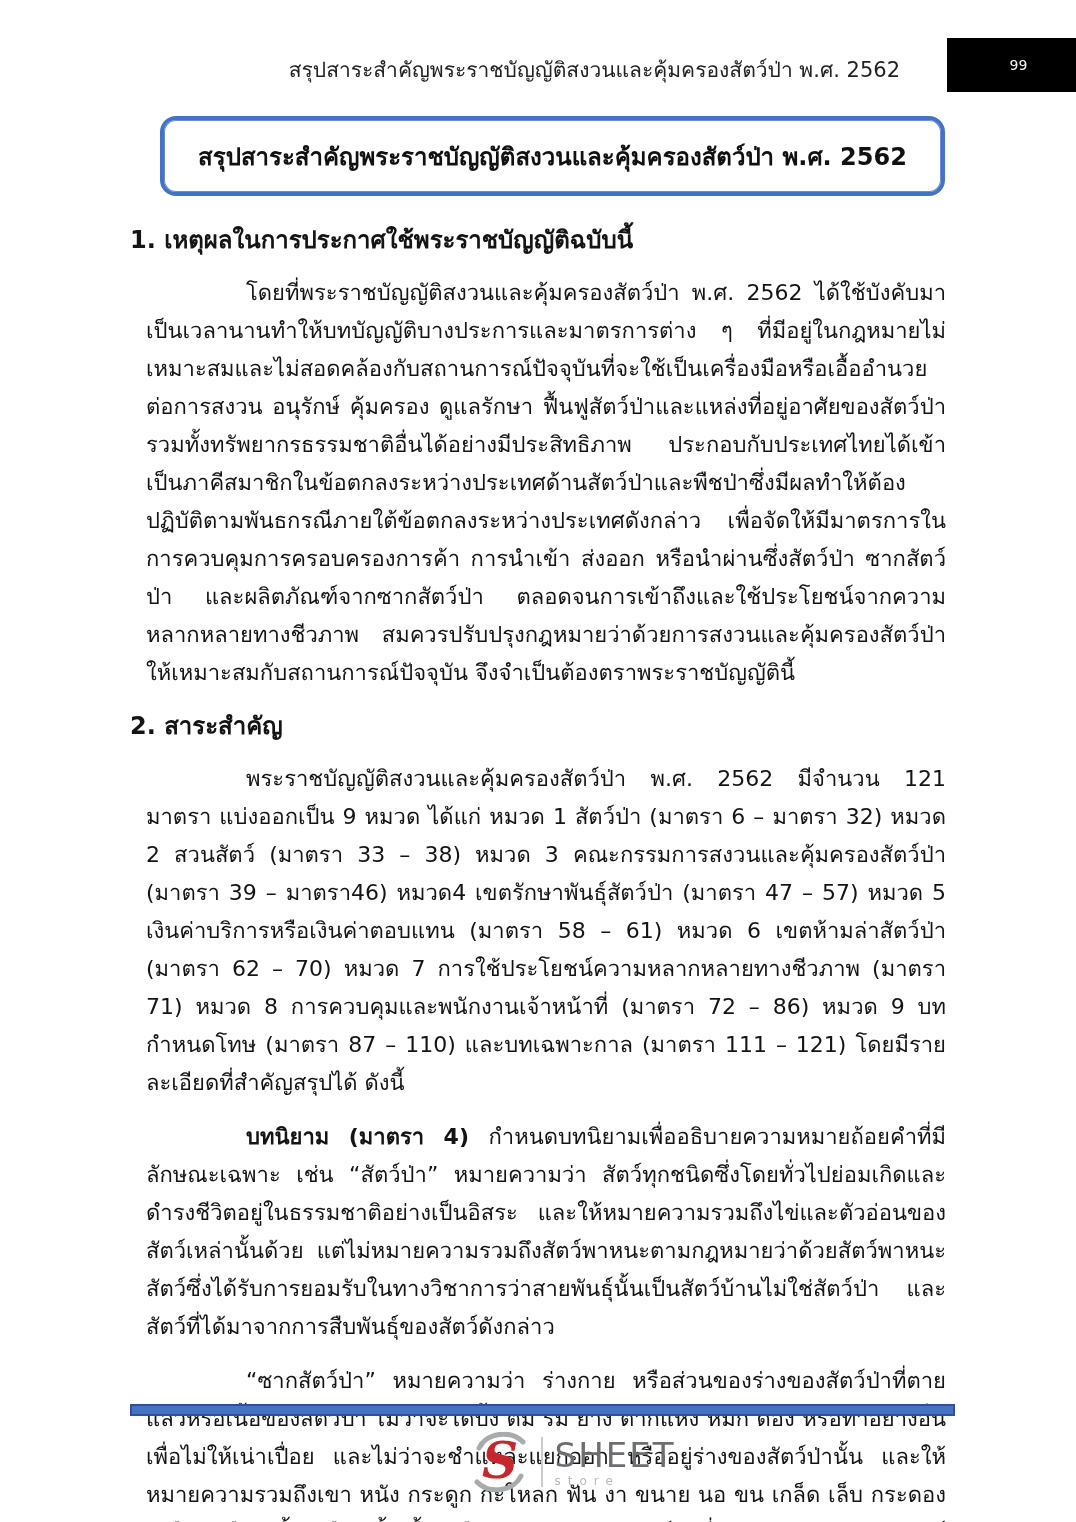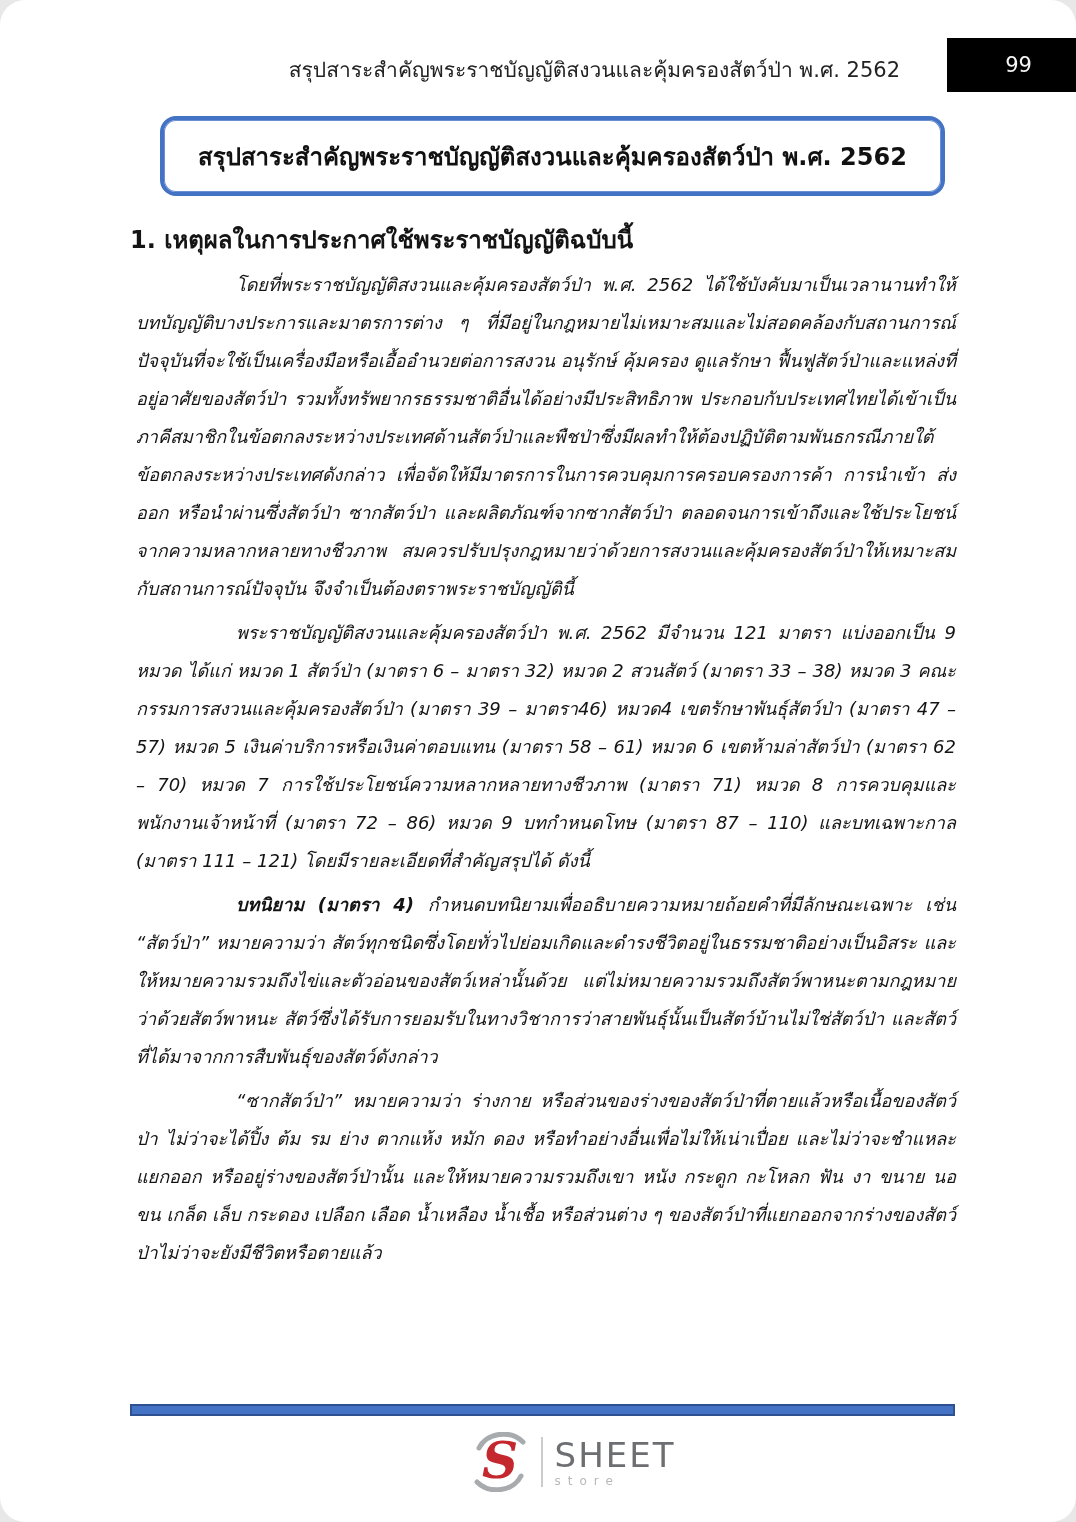--- a/index.html
+++ b/index.html
@@ -5,39 +5,38 @@
   * { box-sizing: border-box; }
   html, body { margin: 0; padding: 0; background: #e8e8e8; }
   .page {
     width: 1076px; height: 1522px;
     margin: 0 auto;
     background: #ffffff;
     position: relative;
     font-family: "DejaVu Sans", sans-serif;
     color: #141414;
     overflow: hidden;
-    border-radius: 25px;
   }
   
   .header { display: flex; align-items: flex-start; padding-top: 38px; }
   .running-title {
     flex: 1;
     text-align: right;
     font-size: 21px;
     padding-top: 15px;
     margin-right: 47px;
     color: #222;
     white-space: nowrap;
   }
   .page-box {
     width: 129px; height: 54px;
     background: #000000;
     color: #f5f5f5;
     display: flex; align-items: center; justify-content: center;
-    font-size: 21px;
+    font-size: 14px;
     padding-left: 14px;
   }
   
   .title-box {
     margin: 24px 131px 0 160px;
     height: 80px;
     border: 4px solid #4472C4;
     border-radius: 16px;
     display: flex; align-items: center; justify-content: center;
     font-weight: bold;
@@ -47,27 +46,26 @@
   }
   
   .content { margin: 26px 114px 0 130px; }
   .sec-heading {
     font-size: 24px;
     font-weight: bold;
     margin: 10px 0 8px 0;
     line-height: 36px;
   }
   .body-para {
-    font-size: 18px;
+    font-size: 22px;
     line-height: 38px;
     text-align: justify;
     text-indent: 100px;
-    margin: 6px;
+    margin: 16px;
     overflow-wrap: break-word;
-    font-style: italic;
   }
   .body-para b { font-weight: bold; }
   
   .footer-bar {
     position: absolute;
     left: 130px; top: 1404px;
     width: 825px; height: 12px;
     background: #4472C4;
     border: 2px solid #2e5192;
   }
@@ -104,20 +102,21 @@
   <div class="title-box">
     <span>สรุปสาระสำคัญพระราชบัญญัติสงวนและคุ้มครองสัตว์ป่า พ.ศ. 2562</span>
   </div>
 
   <div class="content">
 
     <div class="sec-heading">1. เหตุผลในการประกาศใช้พระราชบัญญัติฉบับนี้</div>
 
     <p class="body-para">โดยที่พระราชบัญญัติสงวนและคุ้มครองสัตว์ป่า พ.ศ. 2562 ได้ใช้บังคับมาเป็นเวลานานทำให้บทบัญญัติบางประการและมาตรการต่าง ๆ ที่มีอยู่ในกฎหมายไม่เหมาะสมและไม่สอดคล้องกับสถานการณ์ปัจจุบันที่จะใช้เป็นเครื่องมือหรือเอื้ออำนวยต่อการสงวน อนุรักษ์ คุ้มครอง ดูแลรักษา ฟื้นฟูสัตว์ป่าและแหล่งที่อยู่อาศัยของสัตว์ป่า รวมทั้งทรัพยากรธรรมชาติอื่นได้อย่างมีประสิทธิภาพ ประกอบกับประเทศไทยได้เข้าเป็นภาคีสมาชิกในข้อตกลงระหว่างประเทศด้านสัตว์ป่าและพืชป่าซึ่งมีผลทำให้ต้องปฏิบัติตามพันธกรณีภายใต้ข้อตกลงระหว่างประเทศดังกล่าว เพื่อจัดให้มีมาตรการในการควบคุมการครอบครองการค้า การนำเข้า ส่งออก หรือนำผ่านซึ่งสัตว์ป่า ซากสัตว์ป่า และผลิตภัณฑ์จากซากสัตว์ป่า ตลอดจนการเข้าถึงและใช้ประโยชน์จากความหลากหลายทางชีวภาพ สมควรปรับปรุงกฎหมายว่าด้วยการสงวนและคุ้มครองสัตว์ป่าให้เหมาะสมกับสถานการณ์ปัจจุบัน จึงจำเป็นต้องตราพระราชบัญญัตินี้</p>
 
+    <div class="sec-heading">2. สาระสำคัญ</div>
 
     <p class="body-para">พระราชบัญญัติสงวนและคุ้มครองสัตว์ป่า พ.ศ. 2562 มีจำนวน 121 มาตรา แบ่งออกเป็น 9 หมวด ได้แก่ หมวด 1 สัตว์ป่า (มาตรา 6 – มาตรา 32) หมวด 2 สวนสัตว์ (มาตรา 33 – 38) หมวด 3 คณะกรรมการสงวนและคุ้มครองสัตว์ป่า (มาตรา 39 – มาตรา46) หมวด4 เขตรักษาพันธุ์สัตว์ป่า (มาตรา 47 – 57) หมวด 5 เงินค่าบริการหรือเงินค่าตอบแทน (มาตรา 58 – 61) หมวด 6 เขตห้ามล่าสัตว์ป่า (มาตรา 62 – 70) หมวด 7 การใช้ประโยชน์ความหลากหลายทางชีวภาพ (มาตรา 71) หมวด 8 การควบคุมและพนักงานเจ้าหน้าที่ (มาตรา 72 – 86) หมวด 9 บทกำหนดโทษ (มาตรา 87 – 110) และบทเฉพาะกาล (มาตรา 111 – 121) โดยมีรายละเอียดที่สำคัญสรุปได้ ดังนี้</p>
 
     <p class="body-para"><b>บทนิยาม (มาตรา 4) </b><span>กำหนดบทนิยามเพื่ออธิบายความหมายถ้อยคำที่มีลักษณะเฉพาะ เช่น “สัตว์ป่า” หมายความว่า สัตว์ทุกชนิดซึ่งโดยทั่วไปย่อมเกิดและดำรงชีวิตอยู่ในธรรมชาติอย่างเป็นอิสระ และให้หมายความรวมถึงไข่และตัวอ่อนของสัตว์เหล่านั้นด้วย แต่ไม่หมายความรวมถึงสัตว์พาหนะตามกฎหมายว่าด้วยสัตว์พาหนะ สัตว์ซึ่งได้รับการยอมรับในทางวิชาการว่าสายพันธุ์นั้นเป็นสัตว์บ้านไม่ใช่สัตว์ป่า และสัตว์ที่ได้มาจากการสืบพันธุ์ของสัตว์ดังกล่าว</span></p>
 
     <p class="body-para">“ซากสัตว์ป่า” หมายความว่า ร่างกาย หรือส่วนของร่างของสัตว์ป่าที่ตายแล้วหรือเนื้อของสัตว์ป่า ไม่ว่าจะได้ปิ้ง ต้ม รม ย่าง ตากแห้ง หมัก ดอง หรือทำอย่างอื่นเพื่อไม่ให้เน่าเปื่อย และไม่ว่าจะชำแหละแยกออก หรืออยู่ร่างของสัตว์ป่านั้น และให้หมายความรวมถึงเขา หนัง กระดูก กะโหลก ฟัน งา ขนาย นอ ขน เกล็ด เล็บ กระดอง เปลือก เลือด น้ำเหลือง น้ำเชื้อ หรือส่วนต่าง ๆ ของสัตว์ป่าที่แยกออกจากร่างของสัตว์ป่าไม่ว่าจะยังมีชีวิตหรือตายแล้ว</p>
 
   </div>
 
   <div class="footer-bar"></div>

